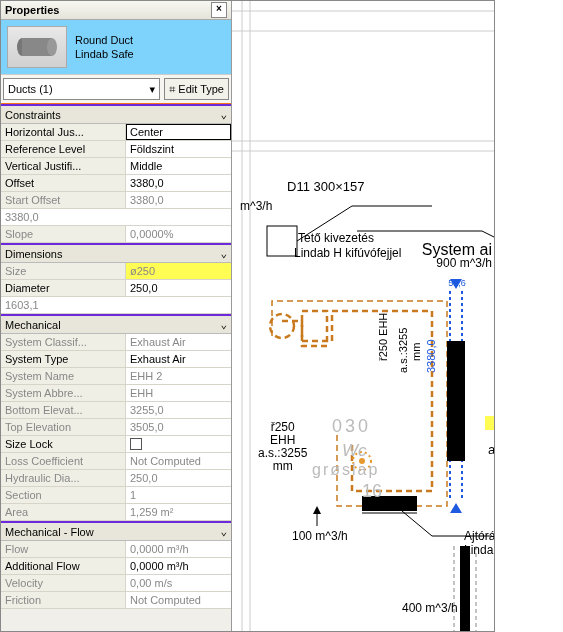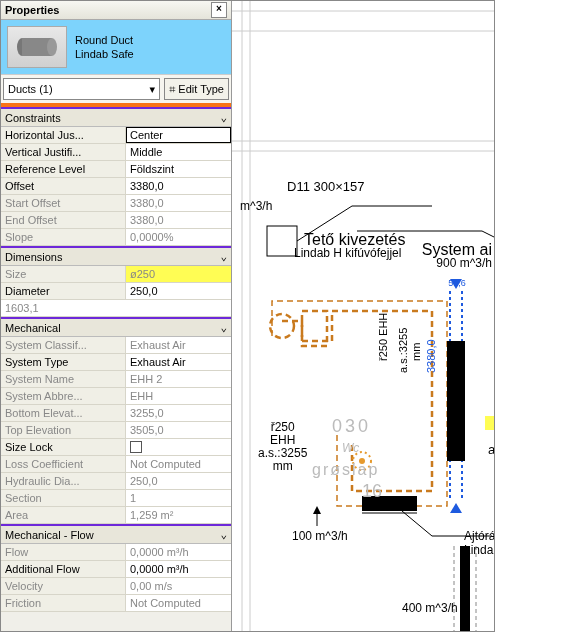--- a/index.html
+++ b/index.html
@@ -6,21 +6,21 @@
   .root{display:flex;width:495px;height:632px;border:1px solid #888;box-sizing:border-box;overflow:hidden}
   
   .panel{width:230px;background:#f0efe9;border-right:1px solid #999;display:flex;flex-direction:column}
   .titlebar{display:flex;align-items:center;height:18px;background:linear-gradient(#f7f7f2,#e5e4da);border-bottom:1px solid #aaa;padding:0 4px;font-weight:bold}
   .titlebar .spacer{flex:1}
   .titlebar .close{width:14px;height:14px;border:1px solid #888;font-size:10px;line-height:12px;text-align:center;background:#fff}
   .typecard{display:flex;align-items:center;padding:6px;border-bottom:1px solid #ccc;background:#7dd3fc}
   .thumb{width:58px;height:40px;background:linear-gradient(#e8e8e8,#d0d0d0);border:1px solid #aaa;display:flex;align-items:center;justify-content:center}
   .thumb svg{display:block}
   .typelabels{margin-left:8px;line-height:14px}
-  .selector-row{display:flex;align-items:center;padding:3px 2px;border-bottom:4px solid #f97316;background:#f6f5ef}
+  .selector-row{display:flex;align-items:center;padding:3px 2px;border-bottom:1px solid #f97316;background:#f6f5ef}
   .selector{flex:1;height:20px;border:1px solid #888;background:#fff;display:flex;align-items:center;justify-content:space-between;padding:0 4px}
   .edittype{margin-left:4px;height:20px;border:1px solid #888;background:#f3f2ea;display:flex;align-items:center;padding:0 4px;gap:3px}
   .props{flex:1;overflow:auto}
   .group-hdr{display:flex;align-items:center;background:#e8e6da;border-top:2px solid #6d28d9;border-bottom:1px solid #bbb;padding:2px 4px;font-weight:normal}
   .group-hdr .exp{margin-left:auto;font-family:monospace}
   .row{display:flex;align-items:stretch;height:16px;border-bottom:1px solid #d7d5c9}
   .row .label{width:116px;padding:0 4px;background:#f0efe6;border-right:1px solid #d7d5c9;white-space:nowrap;overflow:hidden;text-overflow:ellipsis;display:flex;align-items:center}
   .row .value{flex:1;padding:0 4px;background:#fff;white-space:nowrap;overflow:hidden;display:flex;align-items:center}
   .row.readonly .value{color:#888}
   .row.readonly .label{color:#888}
@@ -72,37 +72,36 @@
     <div class="props" id="props">
         <div class="group-hdr">
           <span>Constraints</span>
           <span class="exp">⌄</span>
         </div>
         <div class="row editable">
           <div class="label">Horizontal Jus...</div>
           <div class="value">Center</div>
         </div>
         <div class="row normal">
+          <div class="label">Reference Level</div>
+          <div class="value">Földszint</div>
+        </div>
+        <div class="row normal">
           <div class="label">Vertical Justifi...</div>
           <div class="value">Middle</div>
         </div>
         <div class="row normal">
-          <div class="label">Reference Level</div>
-          <div class="value">Földszint</div>
-        </div>
-        <div class="row normal">
           <div class="label">Offset</div>
           <div class="value">3380,0</div>
         </div>
         <div class="row readonly">
           <div class="label">Start Offset</div>
           <div class="value">3380,0</div>
         </div>
         <div class="row readonly">
-          <div class="label">End Offset</div>
           <div class="value">3380,0</div>
         </div>
         <div class="row readonly">
           <div class="label">Slope</div>
           <div class="value">0,0000%</div>
         </div>
         <div class="group-hdr">
           <span>Dimensions</span>
           <span class="exp">⌄</span>
         </div>
@@ -248,41 +247,41 @@
       </g>
 
       <circle cx="130" cy="460" r="9" fill="none" stroke="#e69a2e" stroke-width="2" stroke-dasharray="2 3"></circle>
       <circle cx="130" cy="460" r="3" fill="#e69a2e"></circle>
     </svg>
 
     <div class="hl2" style="left:253px;top:415px;width:42px"></div>
 
     <div style="position:absolute;left:55px;top:178px;font-size:13px">D11 300×157</div>
     <div style="position:absolute;left:8px;top:198px;font-size:12px">m^3/h</div>
-    <div style="position:absolute;left:72px;top:230px;font-size:16px">Tető kivezetés</div>
+    <div style="position:absolute;left:66px;top:230px;font-size:12px">Tető kivezetés</div>
     <div style="position:absolute;left:62px;top:245px;font-size:12px">Lindab H kifúvófejjel</div>
     <div style="position:absolute;right:2px;top:240px;font-size:16px">System ai</div>
     <div style="position:absolute;right:2px;top:255px;font-size:12px">900 m^3/h</div>
 
     <div style="position:absolute;left:26px;top:420px;font-size:12px;text-align:center;line-height:13px">
       <div>ř250</div>
       <div>EHH</div>
       <div>a.s.:3255</div>
       <div>mm</div>
     </div>
 
     <div style="position:absolute;left:145px;top:360px;font-size:11px;text-align:center;line-height:12px;transform:rotate(-90deg);transform-origin:left top">
       <span>ř250</span>&nbsp;<span>EHH</span>
     </div>
     <div style="position:absolute;left:165px;top:372px;font-size:11px;transform:rotate(-90deg);transform-origin:left top">a.s.:3255</div>
     <div style="position:absolute;left:178px;top:360px;font-size:11px;transform:rotate(-90deg);transform-origin:left top">mm</div>
     <div style="position:absolute;left:193px;top:372px;font-size:11px;color:#1e5adf;transform:rotate(-90deg);transform-origin:left top">3380,0</div>
 
     <div style="position:absolute;left:100px;top:415px;font-size:18px;color:#bbb;letter-spacing:3px">030</div>
-    <div style="position:absolute;left:110px;top:440px;font-size:12px;color:#bbb;font-style:italic">Wc</div>
+    <div style="position:absolute;left:110px;top:440px;font-size:17px;color:#bbb;font-style:italic">Wc</div>
     <div style="position:absolute;left:80px;top:460px;font-size:16px;color:#bbb;letter-spacing:2px">grøslap</div>
     <div style="position:absolute;left:130px;top:480px;font-size:18px;color:#bbb">16</div>
 
     <div style="position:absolute;left:256px;top:414px;font-size:13px;line-height:14px;text-align:center">
       <div>ř250</div>
       <div>EHH</div>
       <div>a.s.:3255</div>
       <div>mm</div>
     </div>
 

